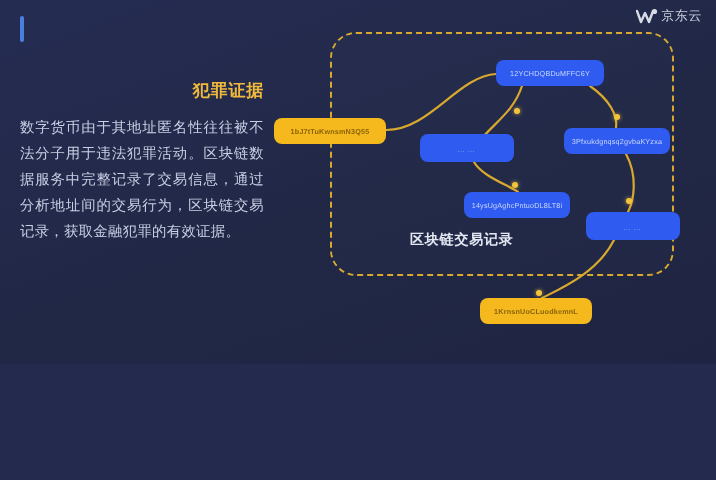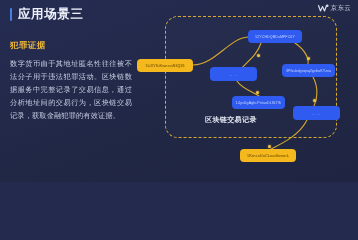--- a/index.html
+++ b/index.html
@@ -15,21 +15,21 @@
   .title-wrap{position:absolute;left:10px;top:8px;display:flex;align-items:center;gap:6px;}
   .title-bar{width:2px;height:13px;background:#4a7fe0;border-radius:1px;}
   .title-text{color:#eef1fa;font-size:12.5px;font-weight:bold;letter-spacing:.6px;line-height:1;}
 
   .logo{position:absolute;right:7px;top:4px;display:flex;align-items:center;gap:2px;opacity:.92;}
   .logo-mark{width:11px;height:9px;flex:none;}
   .logo-text{color:#d8dcea;font-size:6.5px;letter-spacing:.3px;white-space:nowrap;}
 
   
   .panel{position:absolute;left:10px;top:40px;width:122px;}
-  .panel-head{color:#f0b93c;font-size:8.5px;font-weight:bold;letter-spacing:.4px;margin-bottom:5px;}
+  .panel-head{color:#f0b93c;font-size:8.5px;font-weight:bold;letter-spacing:.4px;margin-bottom:5px;text-align:right;}
   .panel-body{color:#c9cfe4;font-size:7.2px;line-height:1.82;letter-spacing:.15px;text-align:justify;}
 
   
   .diagram{position:absolute;left:137px;top:14px;width:215px;height:168px;}
   .dashed-box{
     position:absolute;left:28px;top:2px;width:170px;height:120px;
     border:1px dashed #d8a92e;border-radius:13px;background:rgba(255,255,255,0.012);
   }
   .group-label{
     position:absolute;left:68px;top:101px;color:#e3e7f2;
@@ -49,21 +49,20 @@
 
   .dot{position:absolute;width:3px;height:3px;border-radius:50%;background:#f2c33d;box-shadow:0 0 2px rgba(242,195,61,.8);}
 </style>
 </head>
 <body>
 
 <div class="slide">
 
   <div class="title-wrap">
     <div class="title-bar"></div>
-    <div class="title-text">应用场景三</div>
   </div>
 
   <div class="logo">
     <svg class="logo-mark" viewBox="0 0 22 18">
       <path d="M1 3 L5 14 L9 5 L13 14 L17 3" fill="none" stroke="#e8ebf5" stroke-width="2.4" stroke-linejoin="round" stroke-linecap="round"></path>
       <circle cx="18.5" cy="3.5" r="2.6" fill="#e8ebf5"></circle>
     </svg>
     <span class="logo-text">京东云</span>
   </div>
 

